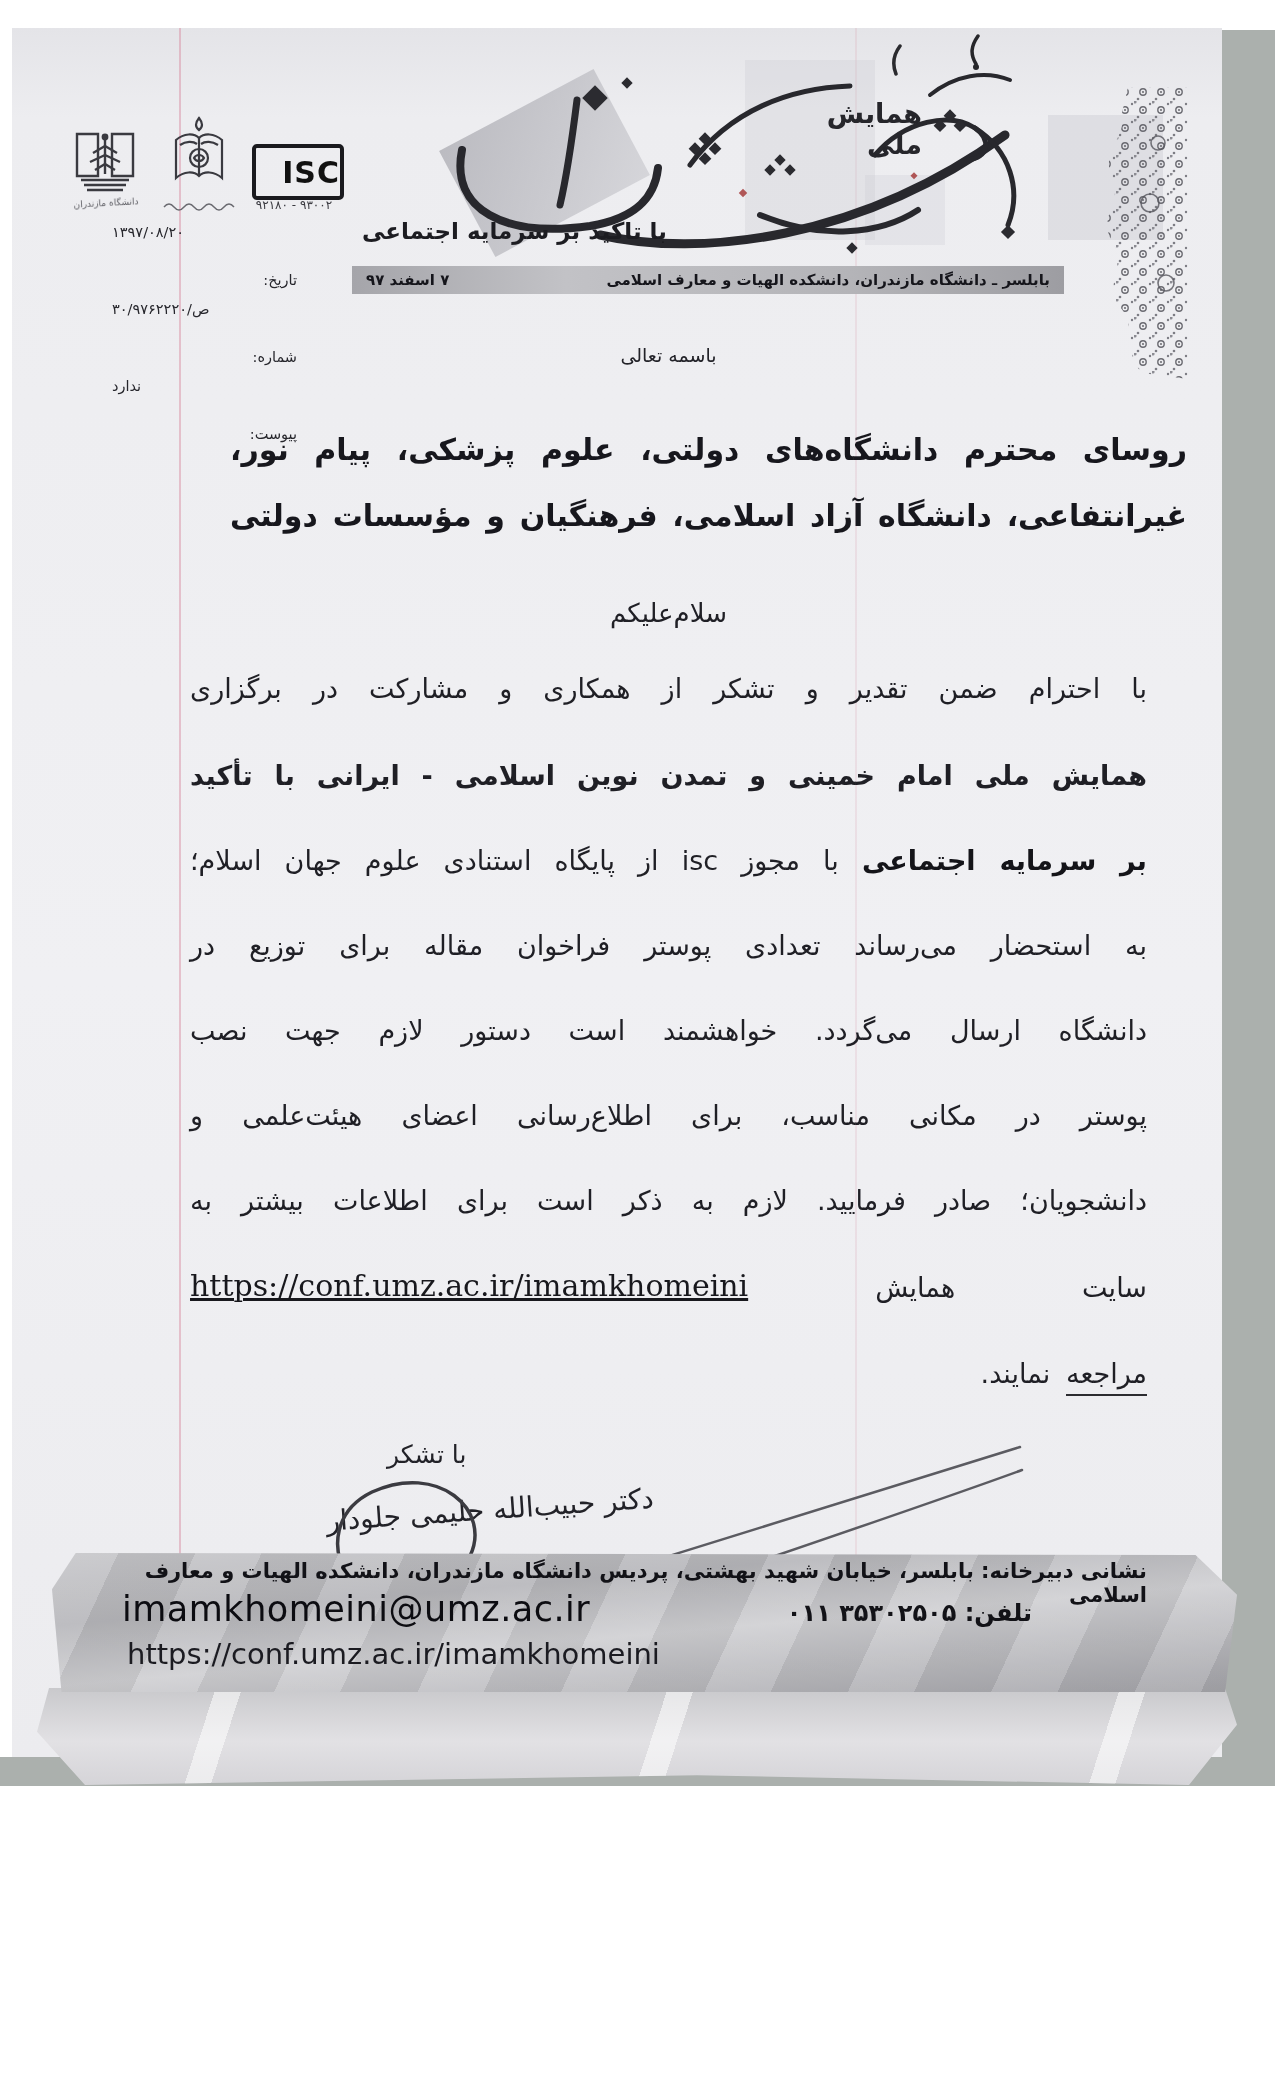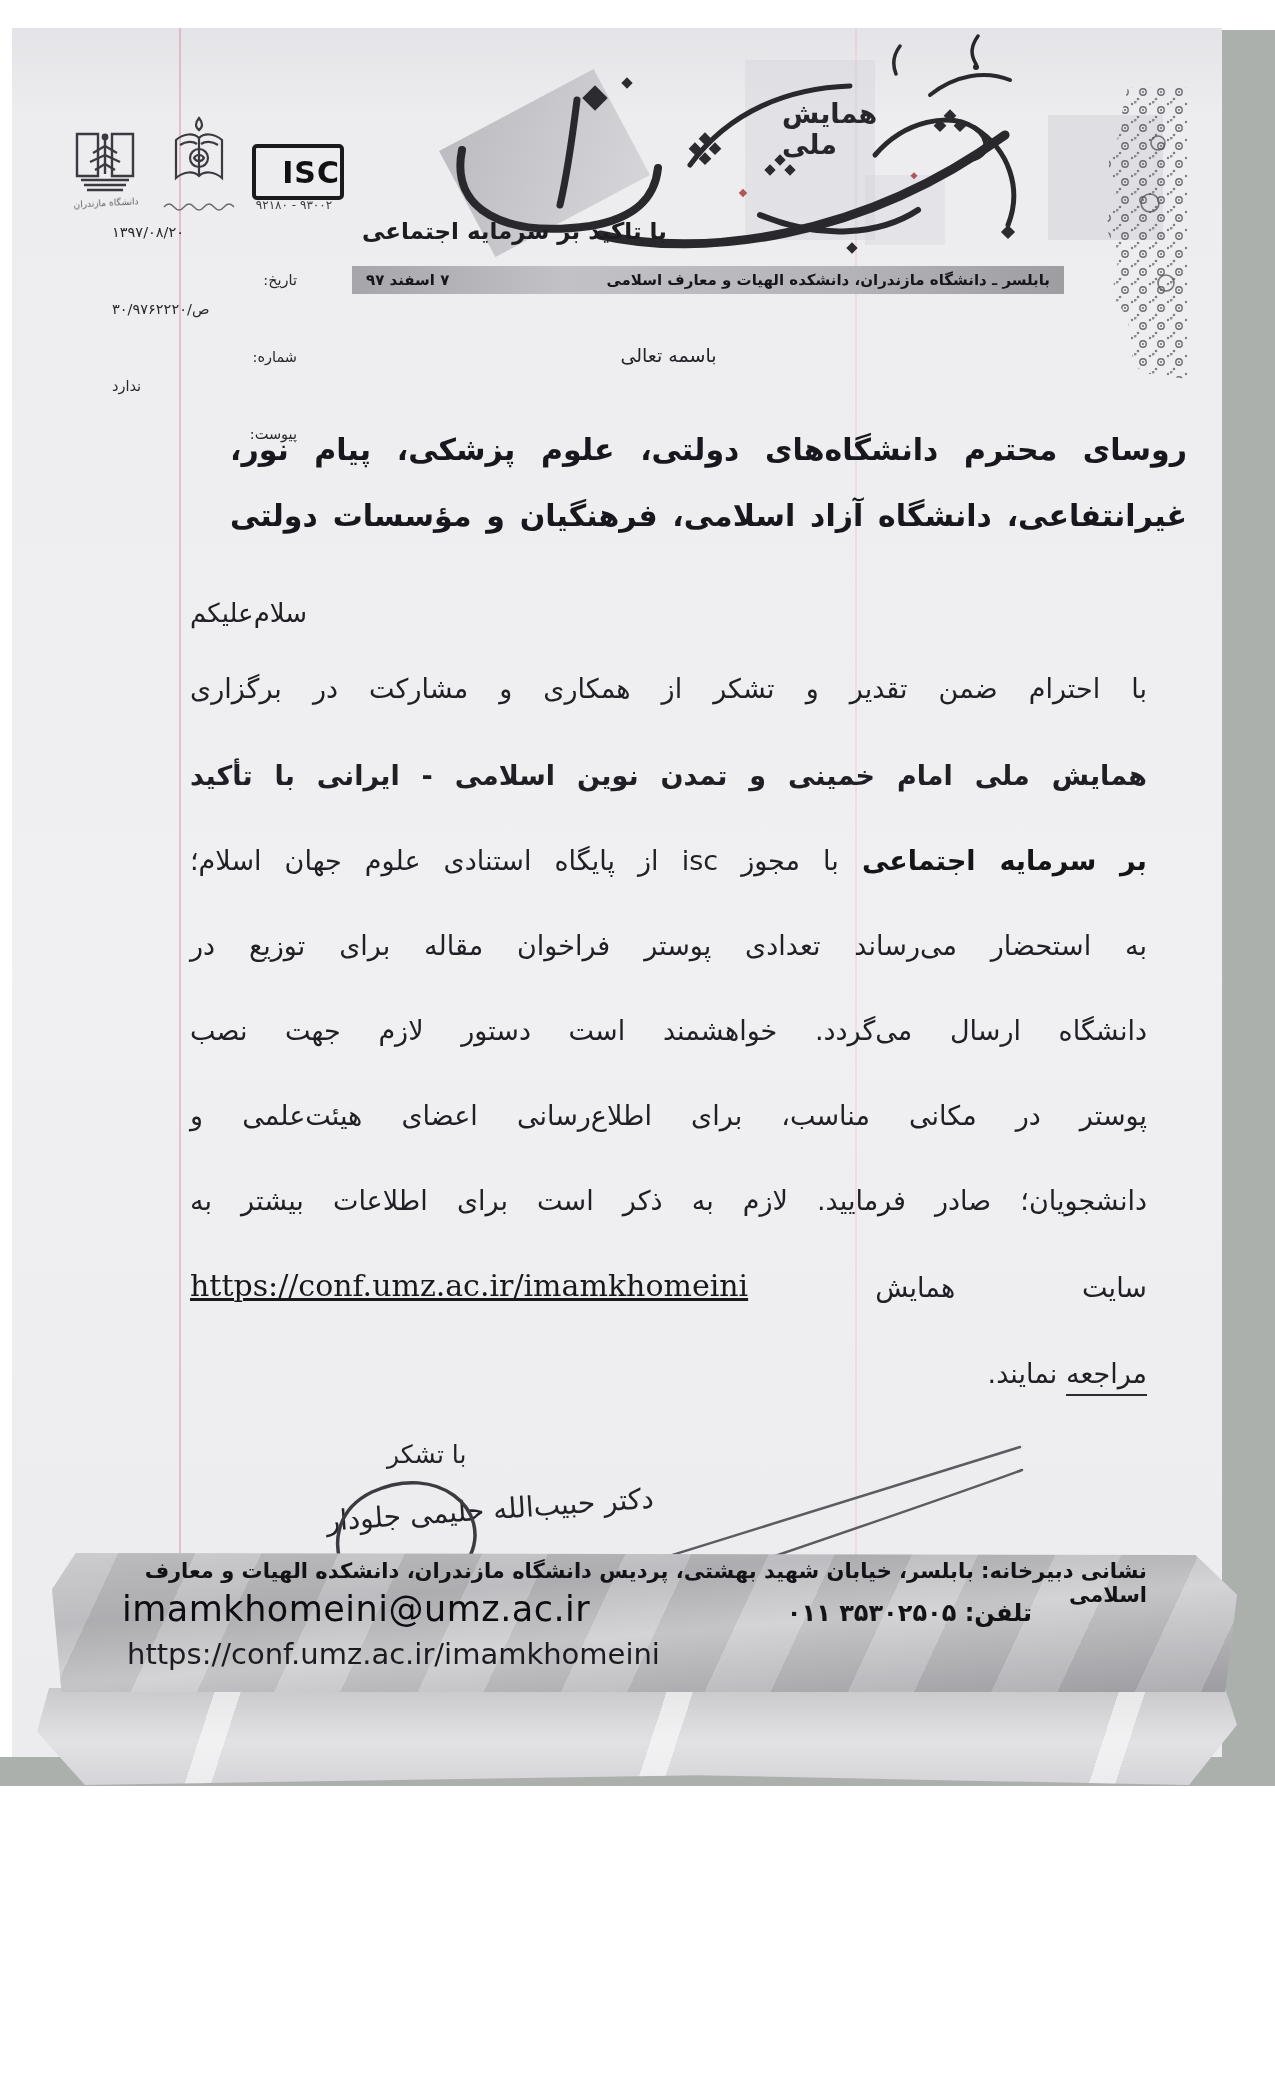--- a/index.html
+++ b/index.html
@@ -8,21 +8,21 @@
   .abs{position:absolute;}
   
   .page{position:absolute;left:12px;top:28px;width:1210px;height:1729px;
         background:linear-gradient(180deg,#e4e4e8 0px,#ededf0 90px,#f0f0f3 55%,#ececef 100%);}
   .shadow-right{position:absolute;left:1222px;top:30px;width:53px;height:1756px;background:#abb0ad;}
   .shadow-bottom{position:absolute;left:0px;top:1757px;width:1222px;height:29px;background:#abb0ad;}
   .scanline{position:absolute;top:0;width:2px;height:1729px;}
   .scanline.one{left:167px;background:rgba(214,135,158,.45);}
   .scanline.two{left:843px;background:rgba(214,135,158,.16);}
   
-  .conf-type{position:absolute;left:770px;top:70px;width:140px;text-align:left;
+  .conf-type{position:absolute;left:770px;top:70px;width:140px;text-align:right;
              font-size:27px;font-weight:600;color:#26262b;direction:rtl;}
   .subtitle{position:absolute;left:350px;top:190px;font-size:23px;font-weight:bold;color:#1c1c21;direction:rtl;}
   .venue-strip{position:absolute;left:340px;top:238px;width:712px;height:28px;
                background:linear-gradient(90deg,#a5a5aa,#c2c2c6 30%,#b4b4b8 70%,#9d9da2);
                display:flex;direction:rtl;justify-content:space-between;align-items:center;
                padding:0 14px;box-sizing:border-box;font-size:15px;font-weight:bold;color:#15151b;}
   .grayquad{position:absolute;left:445px;top:75px;width:175px;height:120px;
             background:linear-gradient(135deg,#a6a6ad,#cbcbd0);opacity:.7;transform:rotate(-28deg);}
   .wmark{position:absolute;background:#c9c9cf;}
   .wm1{left:733px;top:32px;width:130px;height:180px;opacity:.30;}
@@ -38,32 +38,32 @@
             font-size:12px;color:#3a3a40;}
   
   .meta{position:absolute;left:100px;top:196px;width:185px;direction:rtl;font-size:14.5px;color:#26262c;}
   .meta .row{display:flex;justify-content:space-between;margin-bottom:13px;}
   .meta .lab{font-weight:500;margin-top:48px;}
   
   .besmele{position:absolute;left:178px;top:316px;width:957px;text-align:center;
            font-size:19px;color:#222228;direction:rtl;}
   .addr{position:absolute;left:178px;width:957px;direction:rtl;text-align:justify;
         text-align-last:justify;font-size:30px;font-weight:bold;color:#17171d;margin-left:40px;}
-  .salam{position:absolute;left:178px;top:570px;width:957px;direction:rtl;text-align:left;
+  .salam{position:absolute;left:178px;top:570px;width:957px;direction:rtl;text-align:center;
          font-size:26px;color:#202026;}
   .jline{position:absolute;left:178px;width:957px;direction:rtl;text-align:justify;
          text-align-last:justify;font-size:27px;color:#1f1f25;}
   .jline b{color:#141419;}
   .urlline{position:absolute;left:178px;width:957px;direction:rtl;display:flex;
            justify-content:space-between;align-items:flex-end;font-size:27px;color:#1f1f25;}
   .theurl{direction:ltr;font-family:"DejaVu Serif",serif;font-size:30px;
           text-decoration:underline;color:#18181d;}
   .lastline{position:absolute;left:178px;top:1330px;width:957px;direction:rtl;text-align:right;
             font-size:27px;color:#1f1f25;}
-  .uword{border-bottom:2px solid #2b2b30;padding-bottom:5px;}
+  .uword{border-bottom:2px solid #2b2b30;padding-bottom:5px;margin-left:7px;}
   
   .closing{position:absolute;left:375px;top:1412px;font-size:25px;color:#222228;direction:rtl;}
   .signer-name{position:absolute;left:262px;top:1467px;width:380px;font-size:28px;color:#222228;
                direction:rtl;transform:rotate(-4deg);}
   .signer-title{position:absolute;left:362px;top:1545px;font-size:31px;color:#1e1e24;
                 direction:rtl;transform:rotate(-8deg);}
   
   .ribbon{position:absolute;left:40px;top:1525px;width:1185px;height:139px;
           background:linear-gradient(175deg,#c6c6c9 0%,#b6b6ba 30%,#cfcfd2 55%,#a4a4a9 100%);
           clip-path:polygon(2% 0,96.5% 1.5%,100% 30%,99% 100%,0.8% 100%,0 26%);}

